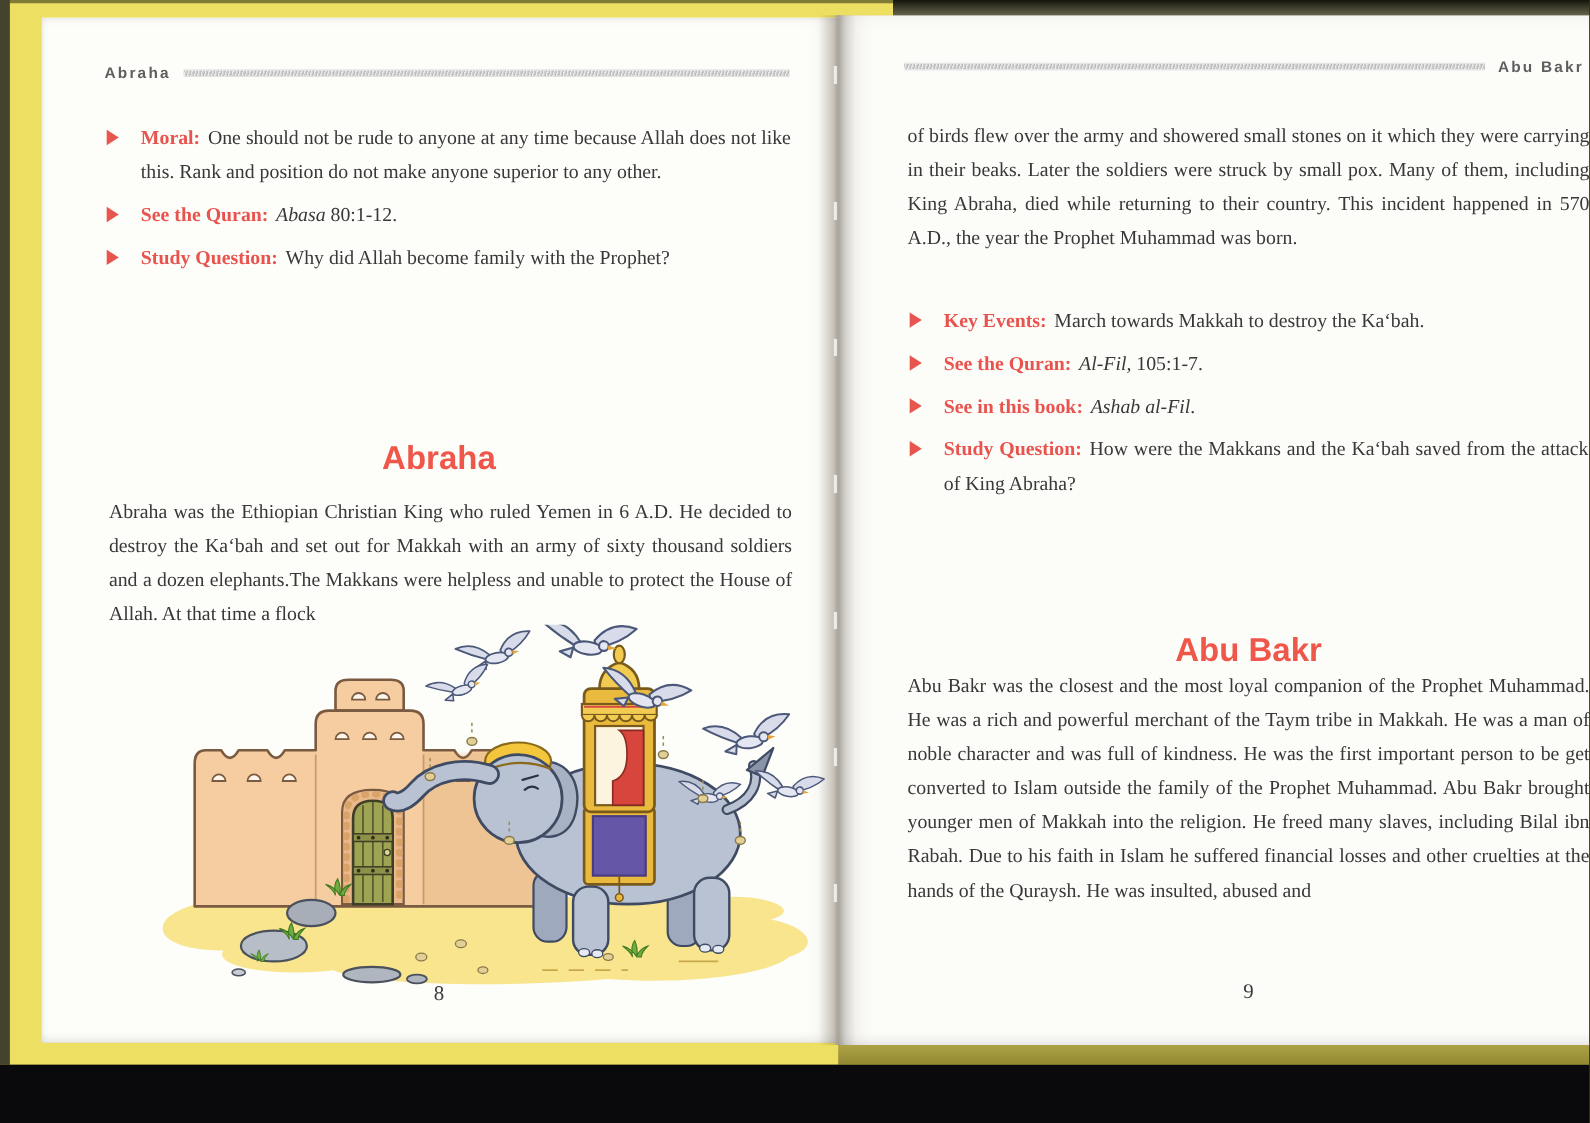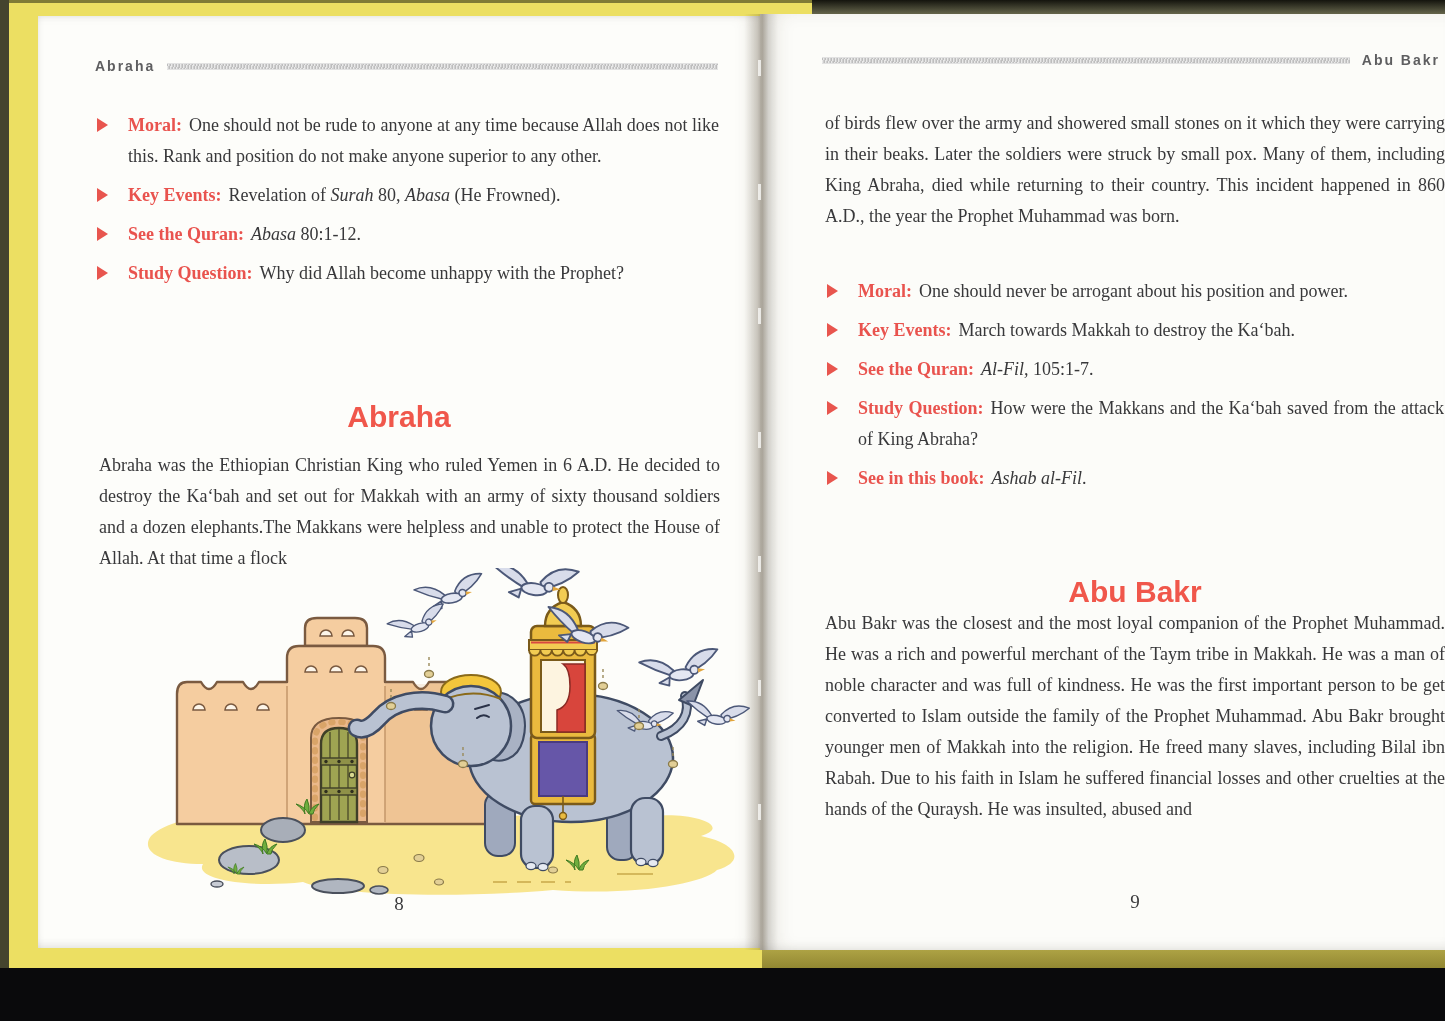--- a/index.html
+++ b/index.html
@@ -82,29 +82,25 @@
     <span class="rule-hatch"></span>
   </div>
 
   <div class="abs bullets bullets-left body-text">
     <div class="bullet">
       <span class="arrow"></span>
       <span><b class="lab">Moral:</b><span><span>One should not be rude to anyone at any time because Allah does not like this. Rank and position do not make anyone superior to any other.</span></span></span>
     </div>
     <div class="bullet">
       <span class="arrow"></span>
-      <span><b class="lab">Key Events:</b><span><span>Revelation of </span><span class="it">Surah</span><span> 80, </span><span class="it">Abasa</span><span> (He Frowned).</span></span></span>
-    </div>
-    <div class="bullet">
-      <span class="arrow"></span>
       <span><b class="lab">See the Quran:</b><span><span class="it">Abasa</span><span> 80:1-12.</span></span></span>
     </div>
     <div class="bullet">
       <span class="arrow"></span>
-      <span><b class="lab">Study Question:</b><span><span>Why did Allah become unhappy with the Prophet?</span></span></span>
+      <span><b class="lab">Study Question:</b><span><span>Why did Allah become family with the Prophet?</span></span></span>
     </div>
   </div>
 
   <div class="abs title-left">Abraha</div>
   <div class="abs para-left body-text">Abraha was the Ethiopian Christian King who ruled Yemen in 6 A.D. He decided to destroy the Ka‘bah and set out for Makkah with an army of sixty thousand soldiers and a dozen elephants.The Makkans were helpless and unable to protect the House of Allah. At that time a flock</div>
 
   <svg class="abs illo" viewBox="0 0 622 334" xmlns="http://www.w3.org/2000/svg">
     <defs>
       <g id="win">
         <path d="M-6,0 a6,6 0 0 1 12,0 Z" fill="#fdf6ea" stroke="#7a5a40" stroke-width="1.6"></path>
@@ -252,42 +248,38 @@
     </g>
   </svg>
 
   <div class="abs pn-left">8</div>
 
   <div class="abs hdr-right runhead">
     <span class="rule-hatch"></span>
     <span>Abu Bakr</span>
   </div>
 
-  <div class="abs para-r1 body-text">of birds flew over the army and showered small stones on it which they were carrying in their beaks. Later the soldiers were struck by small pox. Many of them, including King Abraha, died while returning to their country. This incident happened in 860 A.D., the year the Prophet Muhammad was born.</div>
+  <div class="abs para-r1 body-text">of birds flew over the army and showered small stones on it which they were carrying in their beaks. Later the soldiers were struck by small pox. Many of them, including King Abraha, died while returning to their country. This incident happened in 570 A.D., the year the Prophet Muhammad was born.</div>
 
   <div class="abs bullets bullets-right body-text">
     <div class="bullet">
       <span class="arrow"></span>
-      <span><b class="lab">Moral:</b><span><span>One should never be arrogant about his position and power.</span></span></span>
-    </div>
-    <div class="bullet">
-      <span class="arrow"></span>
       <span><b class="lab">Key Events:</b><span><span>March towards Makkah to destroy the Ka‘bah.</span></span></span>
     </div>
     <div class="bullet">
       <span class="arrow"></span>
       <span><b class="lab">See the Quran:</b><span><span class="it">Al-Fil,</span><span> 105:1-7.</span></span></span>
     </div>
     <div class="bullet">
       <span class="arrow"></span>
+      <span><b class="lab">See in this book:</b><span><span class="it">Ashab al-Fil</span><span>.</span></span></span>
+    </div>
+    <div class="bullet">
+      <span class="arrow"></span>
       <span><b class="lab">Study Question:</b><span><span>How were the Makkans and the Ka‘bah saved from the attack of King Abraha?</span></span></span>
-    </div>
-    <div class="bullet">
-      <span class="arrow"></span>
-      <span><b class="lab">See in this book:</b><span><span class="it">Ashab al-Fil</span><span>.</span></span></span>
     </div>
   </div>
 
   <div class="abs title-right">Abu Bakr</div>
   <div class="abs para-r2 body-text">Abu Bakr was the closest and the most loyal companion of the Prophet Muhammad.  He was a rich and powerful merchant of the Taym tribe in Makkah. He was a man of noble character and was full of kindness. He was the first important person to be get converted to Islam outside the family of the Prophet Muhammad. Abu Bakr brought younger men of Makkah into the religion. He freed many slaves, including Bilal ibn Rabah. Due to his faith in Islam he suffered financial losses and other cruelties at the hands of the Quraysh. He was insulted, abused and</div>
   <div class="abs pn-right">9</div>
 
 </div>
 
 </body></html>

